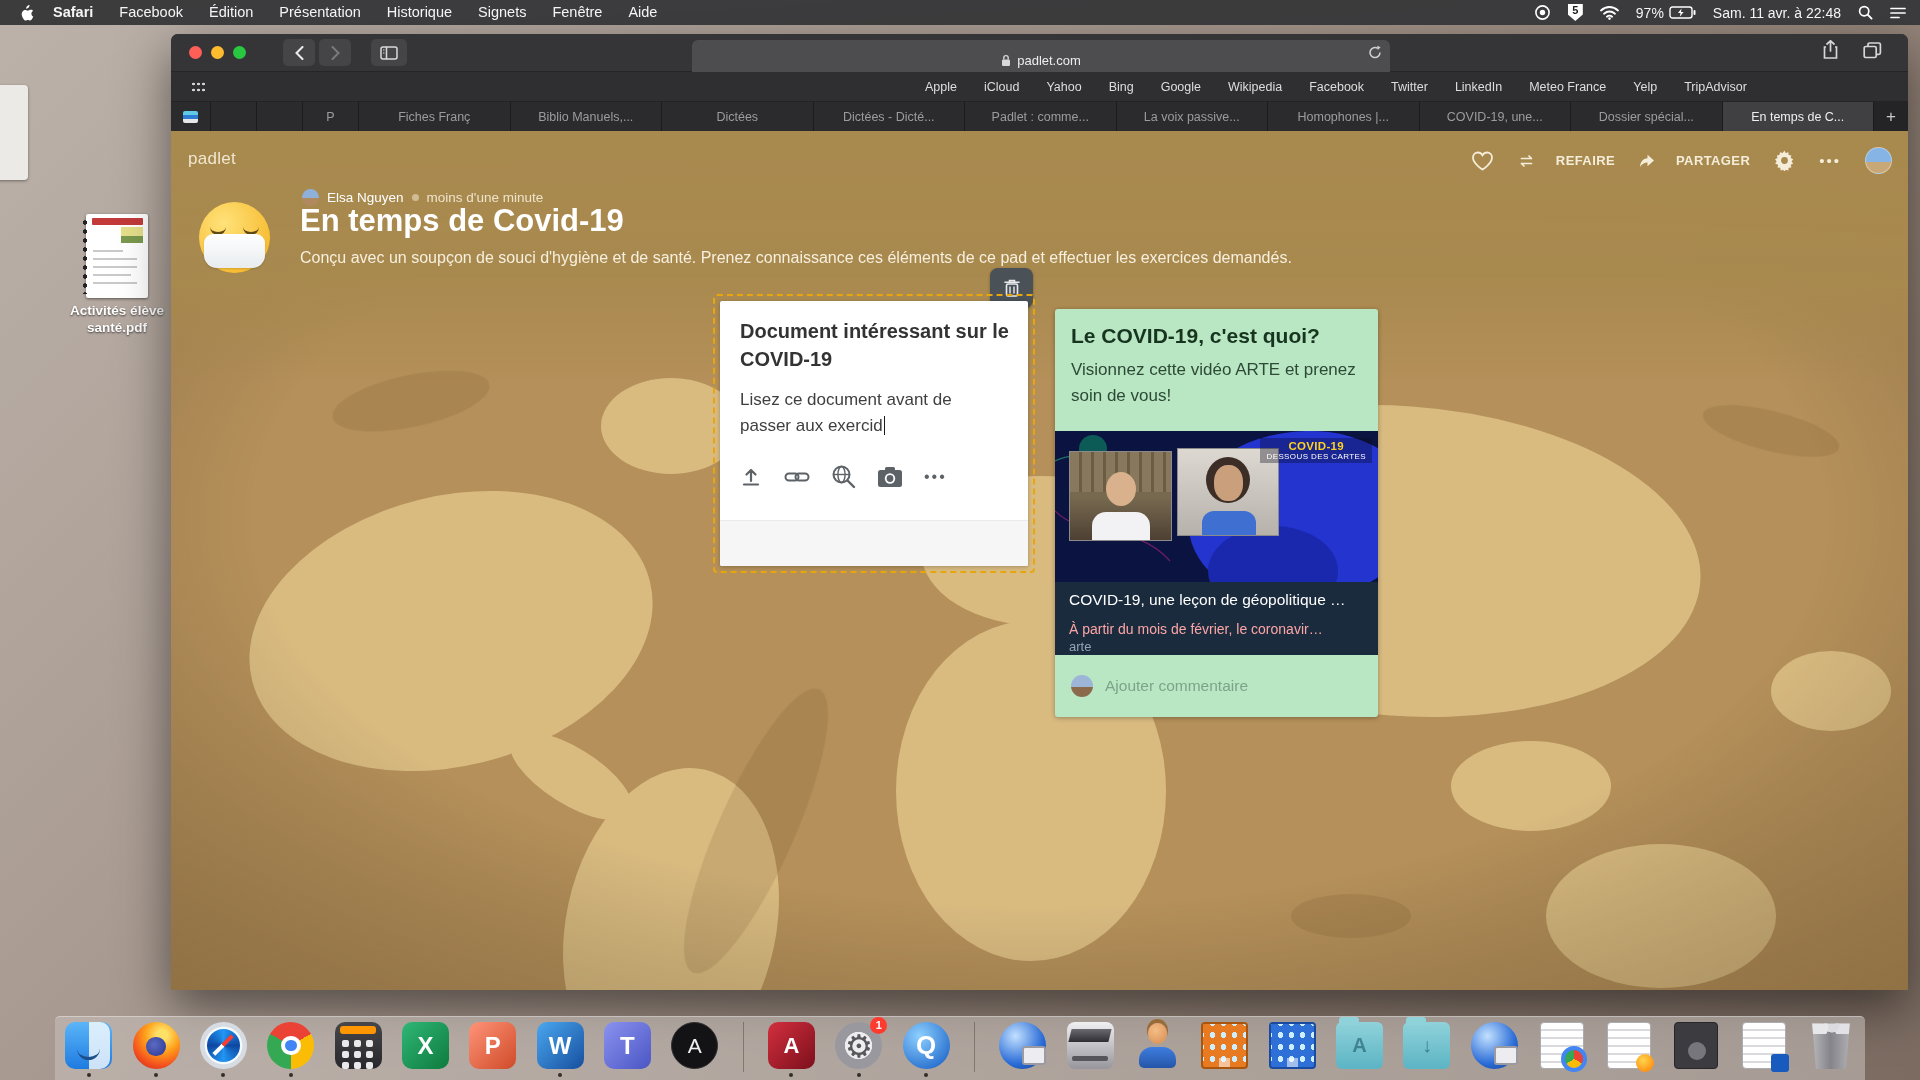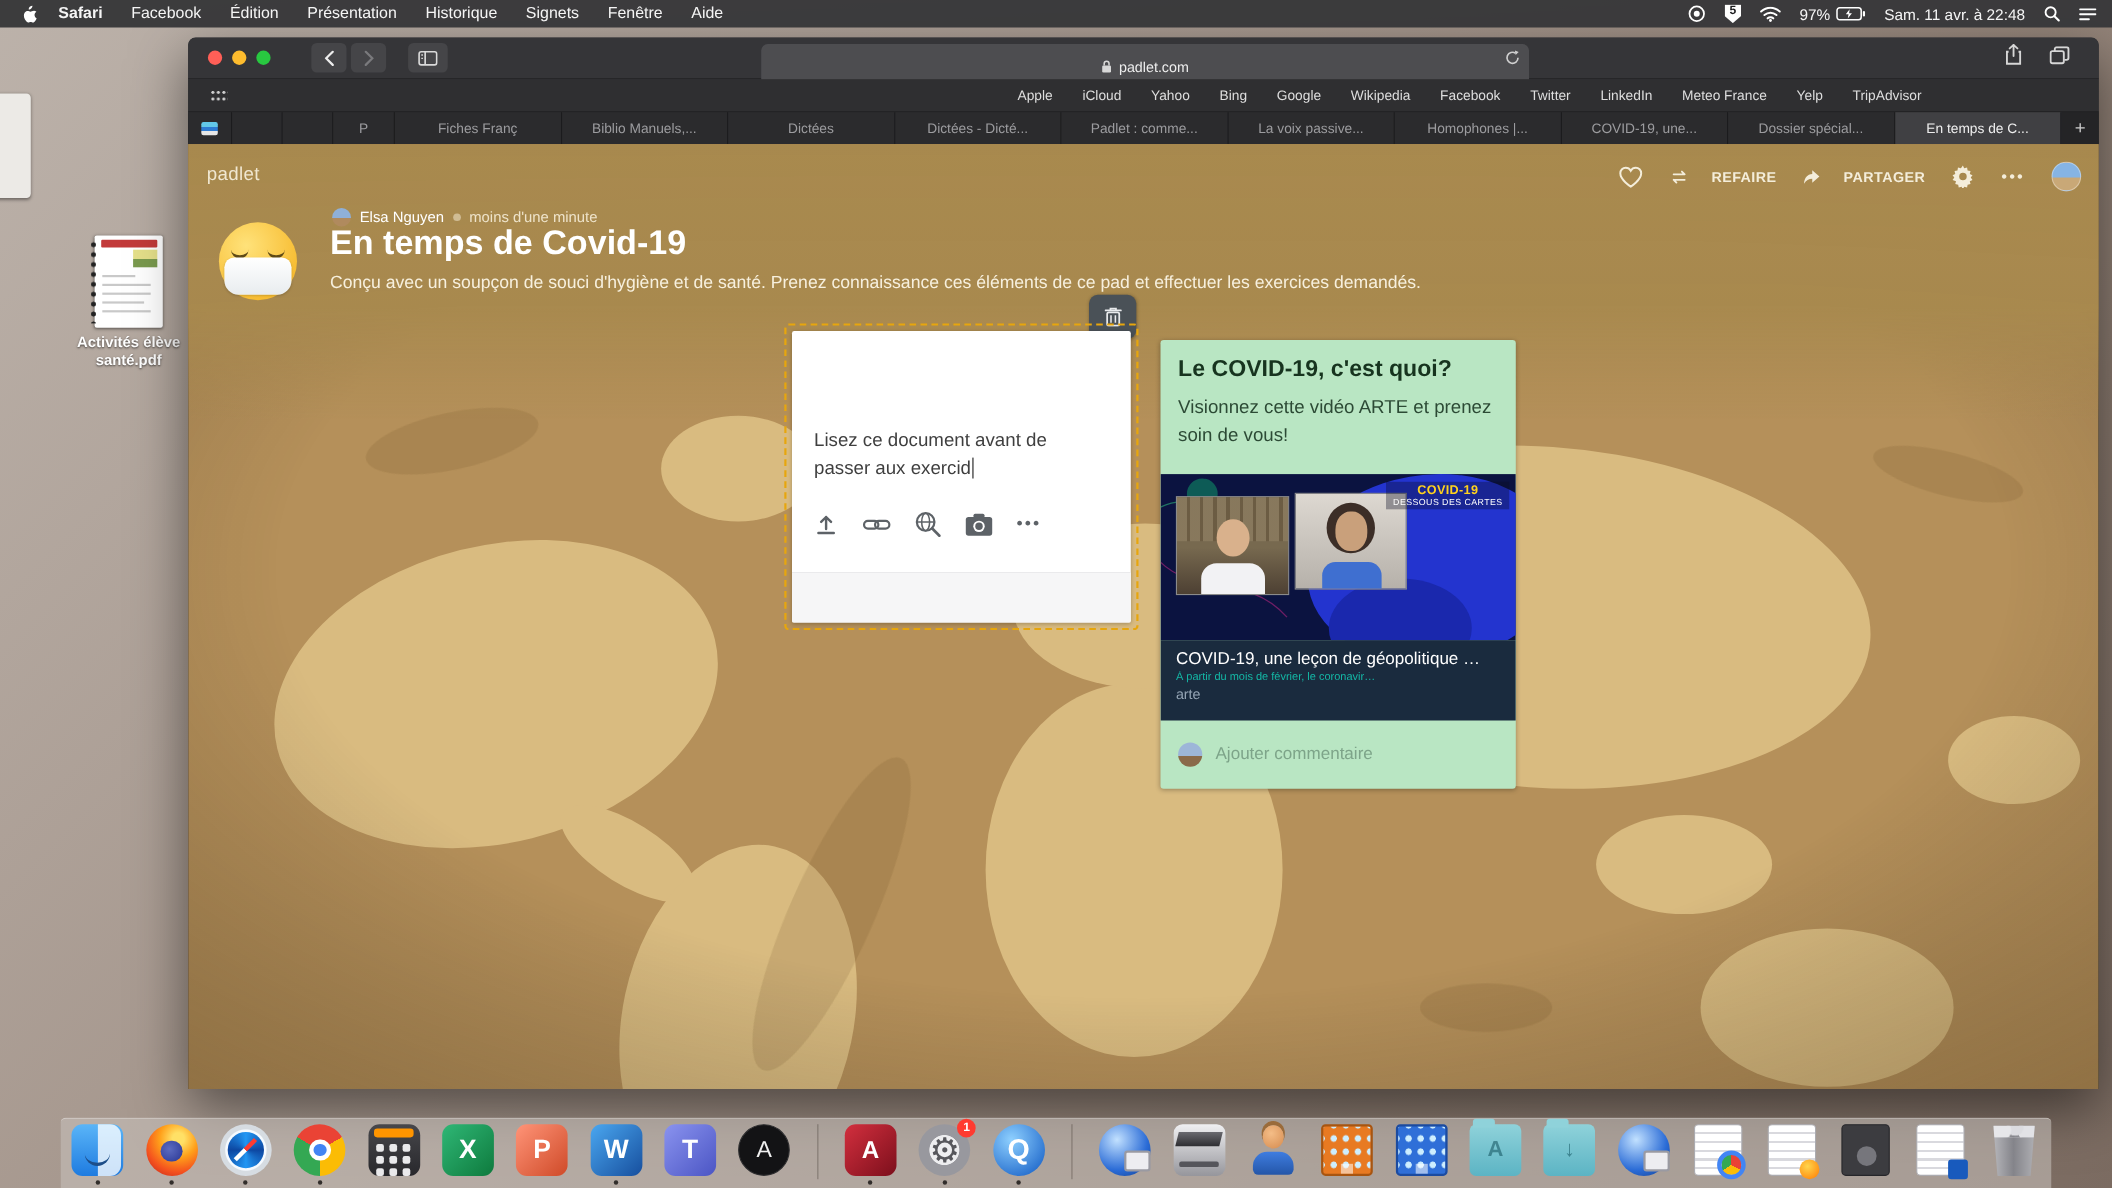--- a/index.html
+++ b/index.html
@@ -97,21 +97,21 @@
   .shirt1{position:absolute;left:22px;bottom:0;width:58px;height:28px;border-radius:14px 14px 0 0;background:#f2f2f4}
   .cam2{position:absolute;left:122px;top:17px;width:102px;height:88px;background:linear-gradient(180deg,#ddd8d1,#b6b1aa);border:1px solid #8b8b8b}
   .hair2{position:absolute;left:28px;top:8px;width:44px;height:46px;border-radius:50%;background:#3c2e27}
   .head2{position:absolute;left:36px;top:16px;width:29px;height:36px;border-radius:46%;background:#c9a07b}
   .top2{position:absolute;left:24px;bottom:0;width:54px;height:24px;border-radius:12px 12px 0 0;background:#3f6fd0}
   .vbadge{position:absolute;right:6px;top:7px;text-align:center;padding:2px 6px;background:rgba(8,12,35,.35)}
   .vb1{color:#ffd21e;font-weight:700;font-size:11.5px;letter-spacing:.3px}
   .vb2{color:#fff;font-size:8px;letter-spacing:.4px}
   .meta{position:absolute;left:0;right:0;top:273px;height:73px;background:#1a2b3e;padding:9px 14px}
   .m1{font-size:15.5px;font-weight:400;color:#fff;white-space:nowrap;overflow:hidden}
-  .m2{font-size:10px;color:#14b8a6;margin-top:1px;white-space:nowrap;overflow:hidden}
+  .m2{font-size:14px;color:#fca5a5;margin-top:12px;white-space:nowrap;overflow:hidden}
   .m3{font-size:13px;color:#94a4b4;margin-top:2px}
   .comment{position:absolute;left:0;right:0;bottom:0;height:62px;display:flex;align-items:center;gap:12px;padding:0 16px}
   .c-av{width:22px;height:22px;border-radius:50%;background:linear-gradient(180deg,#9db6d8 55%,#8a6a4a 55%)}
   .c-t{font-size:15.5px;color:#7da489}
 
   
   .dock{position:absolute;left:55px;right:55px;bottom:0;height:64px;background:rgba(198,192,186,.58);border-radius:5px 5px 0 0;border-top:1px solid rgba(255,255,255,.35);display:flex;align-items:flex-start;justify-content:space-around;padding-top:5px;z-index:40}
   .dock-item{width:52px;display:flex;flex-direction:column;align-items:center;flex:0 0 auto}
   .dock-item.divider{width:14px}
   .divider .i{width:1px!important;height:50px;background:rgba(60,52,44,.4)!important;border-radius:0!important;border:none!important}
@@ -477,20 +477,21 @@
       <svg width="16" height="18" viewBox="0 0 16 18">
           <rect x="2.5" y="5" width="11" height="12" rx="1.5" fill="none" stroke="#e8eaec" stroke-width="1.6"></rect>
           <line x1="1" y1="3.2" x2="15" y2="3.2" stroke="#e8eaec" stroke-width="1.6" stroke-linecap="round"></line>
           <path d="M5.5 3.2V1.6h5v1.6" fill="none" stroke="#e8eaec" stroke-width="1.6"></path>
           <line x1="6" y1="7.5" x2="6" y2="14.5" stroke="#e8eaec" stroke-width="1.4"></line>
           <line x1="10" y1="7.5" x2="10" y2="14.5" stroke="#e8eaec" stroke-width="1.4"></line>
         </svg>
     </div>
     <div class="card-doc">
       <div class="card-doc-in">
+        <div class="cd-title">Document intéressant sur le COVID-19</div>
         <div class="cd-body"><span>Lisez ce document avant de passer aux exercid</span><span class="caret"></span></div>
         <div class="cd-icons">
           <span>
               <svg width="24" height="24" viewBox="0 0 24 24">
                 <path d="M12 16V5M12 5l-4.5 4.5M12 5l4.5 4.5" fill="none" stroke="#5d6267" stroke-width="2.2" stroke-linecap="round" stroke-linejoin="round"></path>
                 <line x1="5" y1="19.5" x2="19" y2="19.5" stroke="#5d6267" stroke-width="2.2" stroke-linecap="round"></line>
               </svg>
             </span>
           <span>
               <svg width="26" height="24" viewBox="0 0 26 24">

